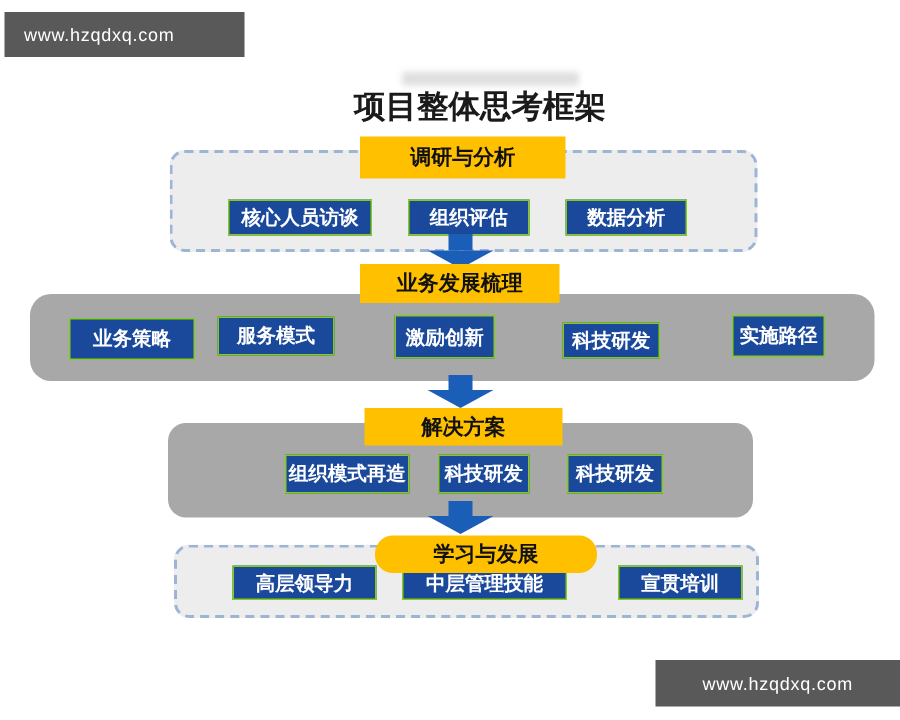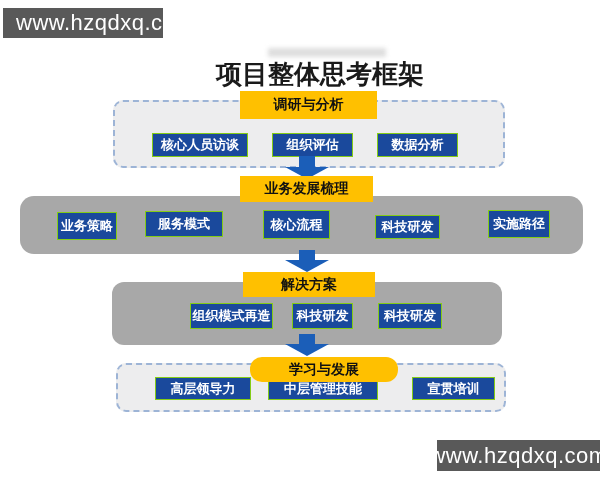--- a/index.html
+++ b/index.html
@@ -19,32 +19,32 @@
     position: relative;
     width: 600px;
     height: 480px;
     background: #ffffff;
     overflow: hidden;
   }
   .banner {
     position: absolute;
     background: var(--banner-gray);
     color: #fff;
-    font-size: 22px;
+    font-size: 12px;
     letter-spacing: 0.5px;
     display: flex;
     align-items: center;
   }
   .banner.tl { left: 3px; top: 8px; width: 160px; height: 30px; padding-left: 13px; }
   .banner.br { left: 437px; top: 440px; width: 163px; height: 31px; justify-content: center; }
   .title {
     position: absolute;
     left: 120px; top: 57px; width: 400px;
     text-align: center;
-    font-size: 26px;
+    font-size: 21px;
     font-weight: bold;
     color: var(--text-dark);
   }
   .blur-strip {
     position: absolute;
     left: 268px; top: 48px; width: 118px; height: 9px;
     background: #c4c4c4;
     opacity: 0.55;
     filter: blur(2px);
   }
@@ -123,23 +123,23 @@
   <div class="node" style="left:272px; top:133px; width:81px; height:24px;">组织评估</div>
   <div class="node" style="left:377px; top:133px; width:81px; height:24px;">数据分析</div>
 
   <div class="arrow" style="left:285px; top:156px;">
     <div class="stem" style="height:11px;"></div>
     <div class="head"></div>
   </div>
 
   <div class="band" style="left:20px; top:196px; width:563px; height:58px; border-radius:14px;"></div>
   <div class="stage-label" style="left:240px; top:176px; width:133px; height:26px;">业务发展梳理</div>
-  <div class="node" style="left:57px; top:212px; width:60px; height:28px;">业务策略</div>
+  <div class="node" style="left:46px; top:212px; width:84px; height:28px;">业务策略</div>
   <div class="node" style="left:145px; top:211px; width:78px; height:26px;">服务模式</div>
-  <div class="node" style="left:263px; top:210px; width:67px; height:29px;">核心流程</div>
+  <div class="node" style="left:263px; top:210px; width:67px; height:29px;">激励创新</div>
   <div class="node" style="left:375px; top:215px; width:65px; height:24px;">科技研发</div>
   <div class="node" style="left:488px; top:210px; width:62px; height:28px;">实施路径</div>
 
   <div class="arrow" style="left:285px; top:250px;">
     <div class="stem" style="height:10px;"></div>
     <div class="head"></div>
   </div>
 
   <div class="band" style="left:112px; top:282px; width:390px; height:63px; border-radius:12px;"></div>
   <div class="stage-label" style="left:243px; top:272px; width:132px; height:25px;">解决方案</div>

